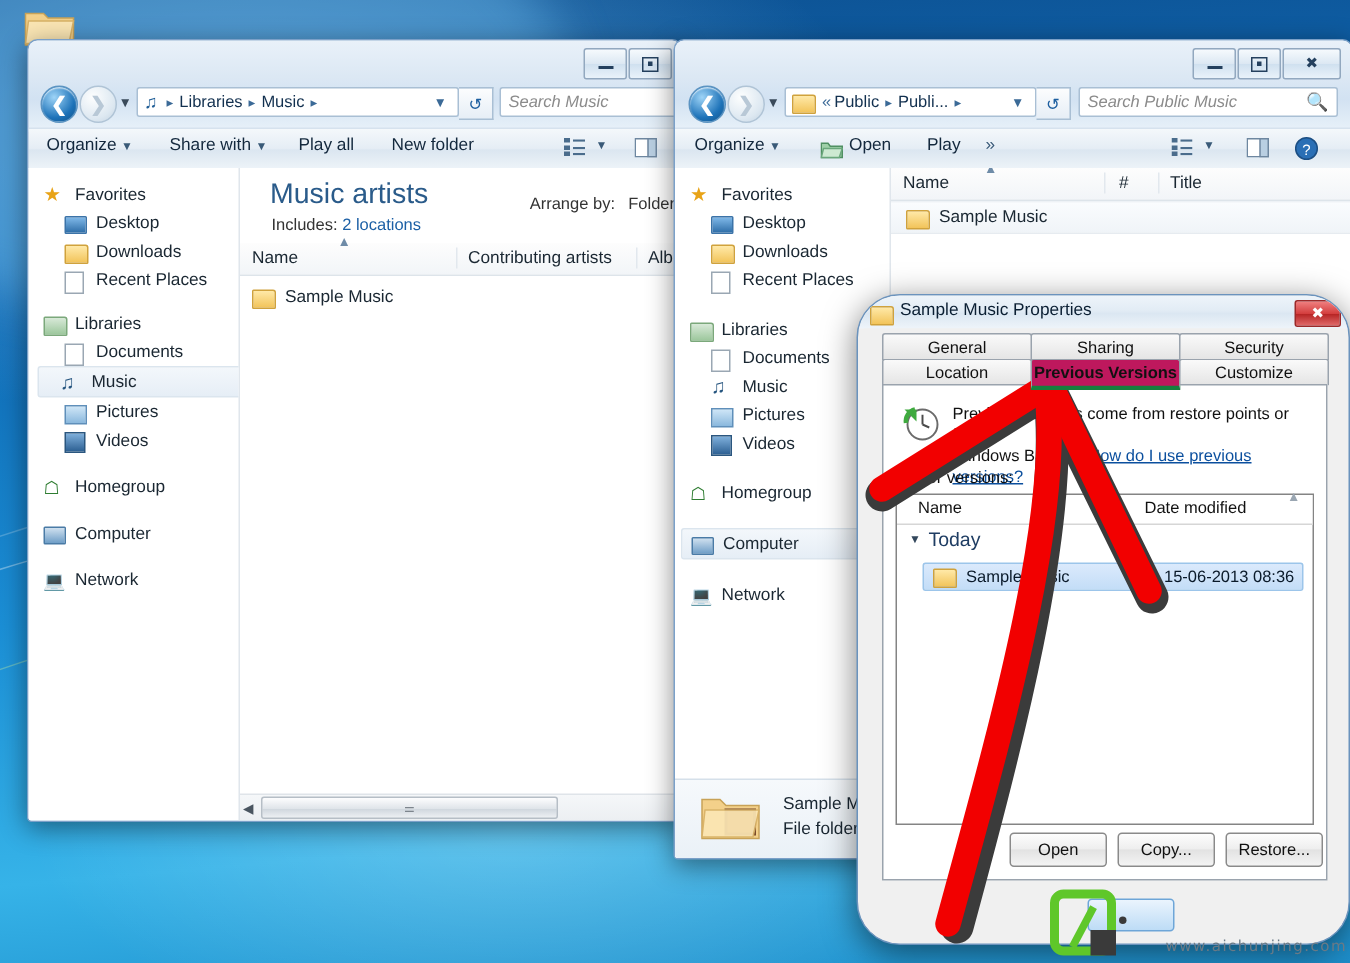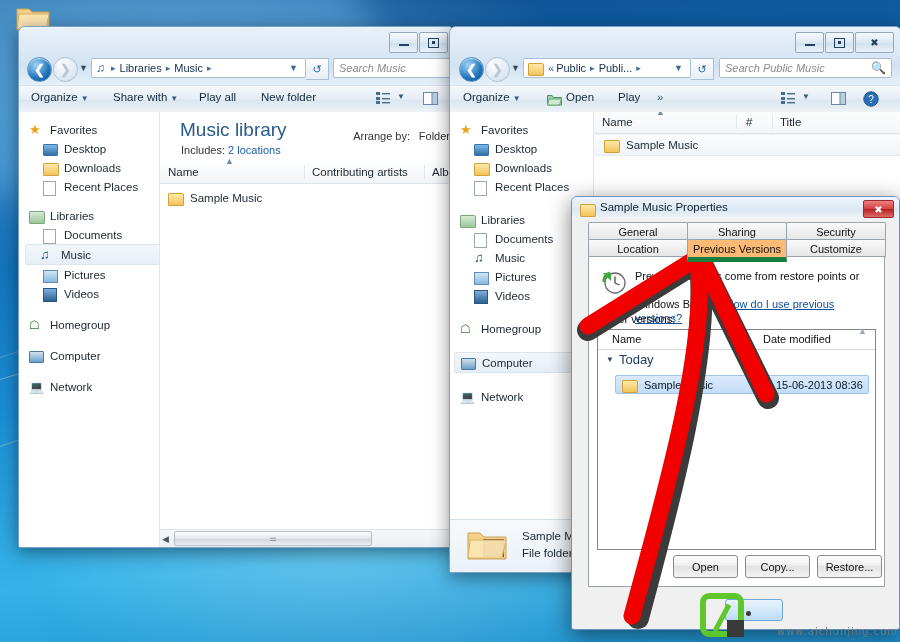--- a/index.html
+++ b/index.html
@@ -116,21 +116,21 @@
   #dlg .dclose{position:absolute;right:5px;top:3px;width:29px;height:16px;border-radius:2px;
     border:1px solid #9b2a2a;background:linear-gradient(180deg,#f08080,#d43f3f 50%,#b52222 51%,#e06a6a);
     color:#fff;font-size:10px;display:flex;align-items:center;justify-content:center;}
   .dlgpane{position:absolute;left:4px;right:4px;top:22px;bottom:4px;background:#f0f0f0;}
 
   .tabrow{position:absolute;left:0;right:0;display:flex;}
   .tab{flex:1;height:17px;border:1px solid #9aa3ad;border-bottom:none;
        background:linear-gradient(180deg,#fafafa,#e4e4e4);
        display:flex;align-items:center;justify-content:center;font-size:11px;color:#111;
        margin-right:-1px;border-radius:2px 2px 0 0;}
-  .tab.active{background:#fdba74;border-bottom:5px solid #15803d;font-weight:normal;z-index:3;position:relative;}
+  .tab.active{background:#be185d;border-bottom:3px solid #15803d;font-weight:bold;z-index:3;position:relative;}
   .tabpanel{position:absolute;left:0;right:0;background:#fff;border:1px solid #9aa3ad;}
 
   .pv-desc{position:absolute;font-size:11px;color:#111;line-height:14px;}
   .pv-link{color:#0b4f9e;text-decoration:underline;}
   .clockicon{position:absolute;width:26px;height:26px;}
   .fv-label{position:absolute;font-size:11px;color:#111;}
   .lbox{position:absolute;background:#fff;border:1px solid #848484;}
   .lbox-head{position:absolute;left:0;right:0;top:0;height:19px;background:#fff;
     border-bottom:1px solid #d6d6d6;font-size:11px;color:#111;}
   .lbox-head .c{position:absolute;top:3px;}
@@ -319,21 +319,21 @@
           <span>Computer</span>
           </div>
         <div class="nav-item nav-group" style="margin-top:12px;">
           <span class="ico ic-net">💻</span>
           <span>Network</span>
           </div>
       </div>
     </div>
 
     <div class="list-pane" style="left:141px;right:0;">
-      <div class="lib-head" style="position:absolute;left:20px;top:7px;">Music library</div>
+      <div class="lib-head" style="position:absolute;left:20px;top:7px;">Music artists</div>
       <div class="lib-sub" style="position:absolute;left:21px;top:32px;">
         <span>Includes:</span> <b>2 locations</b>
       </div>
       <div class="arrangeby" style="right:44px;top:18px;">Arrange by:</div>
       <div class="arrangeby" style="right:4px;top:18px;">Folder</div>
 
       <div class="col-head" style="top:50px;">
         <div class="c" style="left:8px;">Name</div>
         <div class="divider" style="left:144px;"></div>
         <div class="c" style="left:152px;">Contributing artists</div>
@@ -522,21 +522,21 @@
       <path d="M2 5 L14 5 L18 9 L40 9 L40 31 L2 31 Z" fill="#f3d08a" stroke="#c8a257"></path>
       <rect x="17" y="11" width="21" height="18" fill="#7a4a2a"></rect>
       <rect x="19" y="13" width="17" height="14" fill="#a86a3c"></rect>
       <path d="M4 12 L40 12 L36 30 L2 30 Z" fill="#fbe6b4" stroke="#d8b267" opacity="0.92"></path>
     </svg>
     <div class="det-text" style="left:72px;top:10px;">Sample M</div>
     <div class="det-text" style="left:72px;top:27px;">File folder</div>
   </div>
 </div>
 
-<div id="dlg" style="left:571px;top:196px;width:327px;height:432px;">
+<div id="dlg" style="left:571px;top:196px;width:327px;height:432px;border-radius:29px;">
   <div class="dtitle">
     <span class="folder"><i class="ic-folder" style="display:inline-block;"></i></span>
     <div class="t">Sample Music Properties</div>
     <div class="dclose">✖</div>
   </div>
 
   <div class="dlgpane">
 
     <div class="tabrow" style="left:12px;right:10px;top:3px;">
       <div class="tab">General</div>

